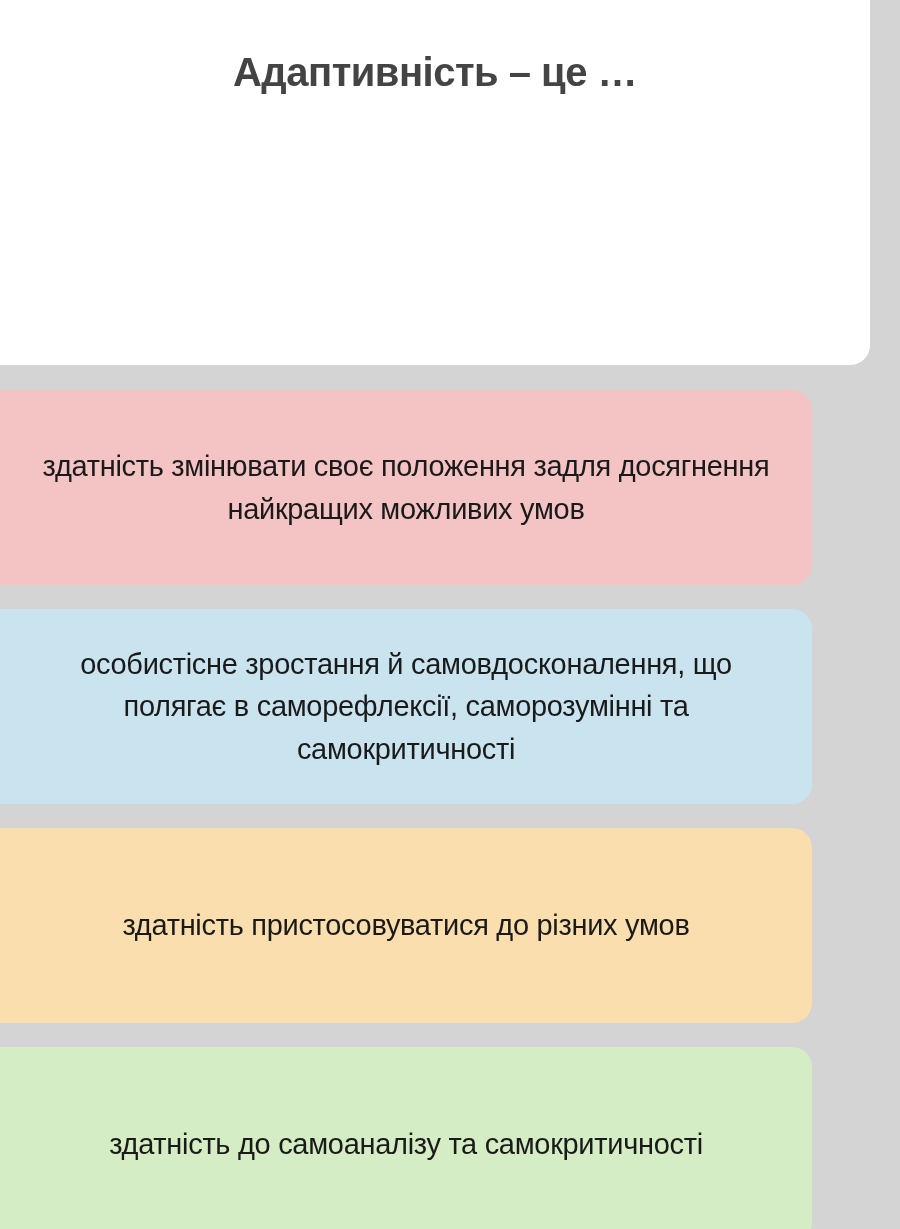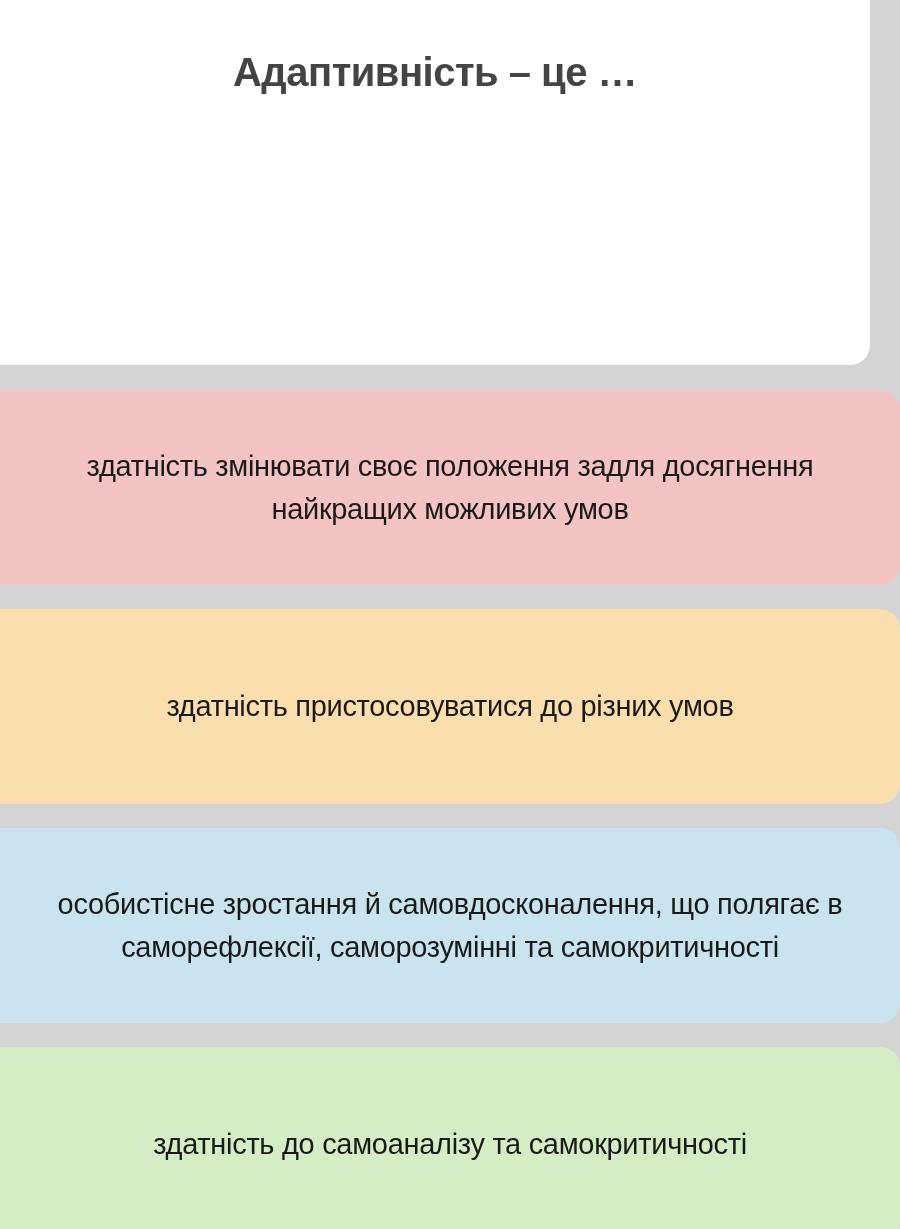--- a/index.html
+++ b/index.html
@@ -44,21 +44,21 @@
     }
     .option-card {
       border-radius: 0 20px 20px 0;
       padding: 50px 30px;
       height: 195px;
       text-align: center;
       display: flex;
       align-items: center;
       justify-content: center;
       cursor: pointer;
-      width: 900px;
+      width: 812px;
     }
     .option-text {
       font-size: 29px;
       font-weight: 400;
       color: #1a1a1a;
       line-height: 1.45;
       letter-spacing: -0.3px;
     }
     .option-red {
       background: #f4c3c3;
@@ -77,23 +77,23 @@
 <body>
 
 <div class="outer-container">
   <div class="question-card">
     <h1 class="question-title">Адаптивність – це …</h1>
   </div>
   <div class="options-container">
     <div class="option-card option-red">
       <span class="option-text">здатність змінювати своє положення задля досягнення найкращих можливих умов</span>
     </div>
+    <div class="option-card option-blue">
+      <span class="option-text">особистісне зростання й самовдосконалення, що полягає в саморефлексії, саморозумінні та самокритичності</span>
+    </div>
     <div class="option-card option-orange">
       <span class="option-text">здатність пристосовуватися до різних умов</span>
-    </div>
-    <div class="option-card option-blue">
-      <span class="option-text">особистісне зростання й самовдосконалення, що полягає в саморефлексії, саморозумінні та самокритичності</span>
     </div>
     <div class="option-card option-green">
       <span class="option-text">здатність до самоаналізу та самокритичності</span>
     </div>
   </div>
 </div>
 
 </body></html>

